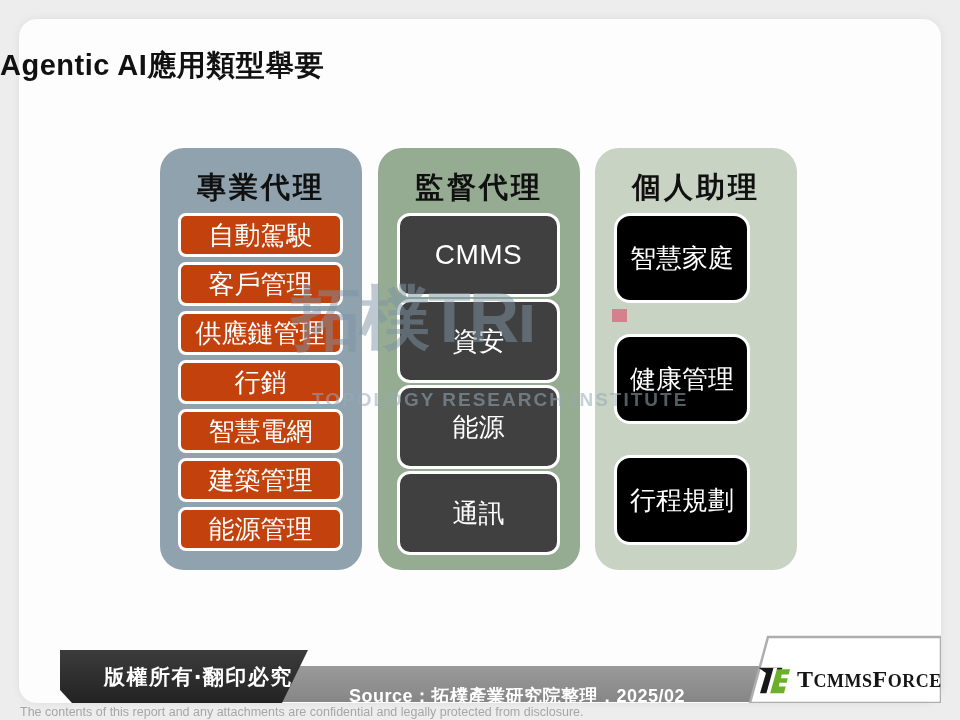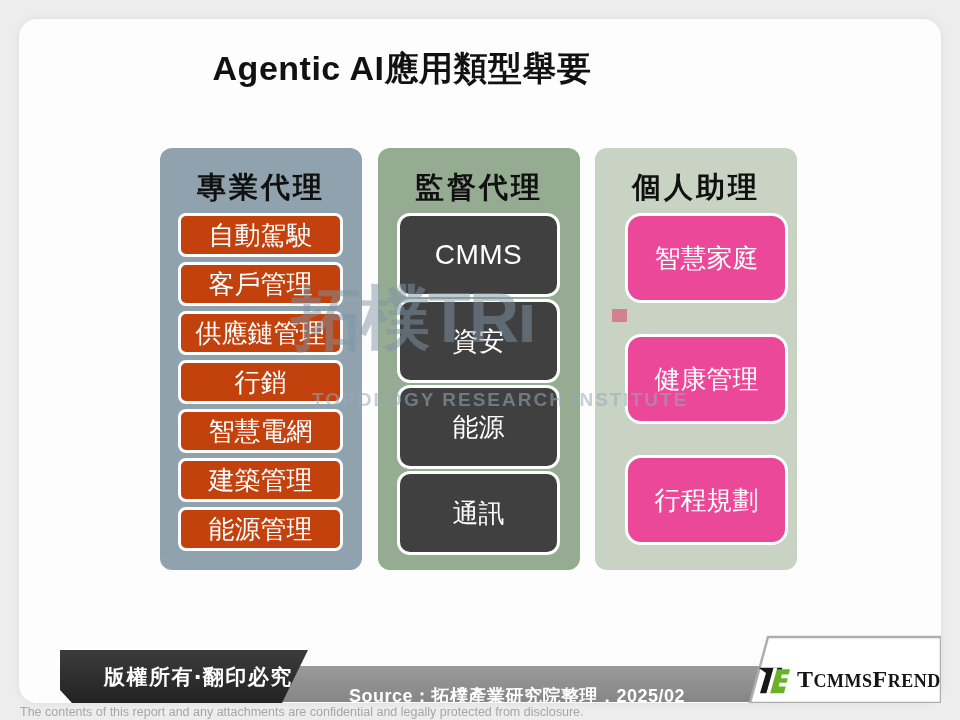--- a/index.html
+++ b/index.html
@@ -13,43 +13,43 @@
 
   
   .card{
     position:absolute;left:19px;top:19px;width:922px;height:684px;
     background:#fdfdfd;border-radius:18px;
     box-shadow:0 0 8px rgba(0,0,0,0.07);
   }
 
   .title{
     position:absolute;left:0;top:46px;width:804px;
-    text-align:center;font-size:34px;font-weight:800;color:#111;
+    text-align:left;font-size:29px;font-weight:800;color:#111;
     letter-spacing:0.5px;
   }
 
   
-  .col{position:absolute;top:148px;width:202px;height:422px;border-radius:12px;}
+  .col{position:absolute;top:148px;width:202px;height:422px;border-radius:24px;}
   .col1{left:160px;background:#8fa2ad;}
   .col2{left:378px;background:#95ab92;}
   .col3{left:595px;background:#c8d3c4;}
   .col-header{
     position:absolute;top:20px;left:0;width:100%;
     text-align:center;font-size:29px;font-weight:600;color:#101010;
     letter-spacing:3px;
   }
   .box{
     position:absolute;left:18px;width:165px;
     border:3px solid #fff;box-sizing:border-box;
     display:flex;align-items:center;justify-content:center;
     color:#fff;font-weight:400;
   }
   .col1 .box{background:#c2410c;height:44px;border-radius:8px;font-size:26px;}
   .col2 .box{background:#404040;height:84px;border-radius:13px;font-size:26px;left:19px;width:163px;}
-  .col3 .box{background:#ec4899;height:90px;border-radius:16px;font-size:26px;left:30px;width:163px;}
+  .col3 .box{background:#000000;height:90px;border-radius:16px;font-size:26px;left:19px;width:136px;}
   .col2 .box.latin{font-size:28px;letter-spacing:0.5px;}
 
   
   .wm-big{
     position:absolute;left:292px;top:282px;
     font-size:70px;line-height:1.05;font-weight:700;
     color:rgba(125,147,165,0.50);letter-spacing:-2px;
     pointer-events:none;white-space:nowrap;z-index:5;
   }
   .wm-sub{
@@ -153,18 +153,18 @@
 
   <div class="logo-content">
     <svg width="36" height="32" viewBox="0 0 48 42" aria-hidden="true">
       <polygon points="2,6 34,6 31,13 12,13" fill="#171717"></polygon>
       <polygon points="12,13 23,13 13,40 4,40" fill="#171717"></polygon>
       <polygon points="24,8 44,8 36,40 16,40" fill="#6ab029"></polygon>
       <polygon points="22,6 27,6 17,42 12,42" fill="#ffffff"></polygon>
       <polygon points="33,15 46,15 45,20 32,20" fill="#ffffff"></polygon>
       <polygon points="30,26 43,26 42,31 29,31" fill="#ffffff"></polygon>
     </svg>
-    <span class="brand-word"><span class="cap">T</span><span class="small">CMMS</span><span class="cap">F</span><span class="small">REND</span></span>
+    <span class="brand-word"><span class="cap">T</span><span class="small">CMMS</span><span class="cap">F</span><span class="small">ORCE</span></span>
   </div>
 
   <div class="disclaimer">The contents of this report and any attachments are confidential and legally protected from disclosure.</div>
 
 </div>
 
 </body></html>

